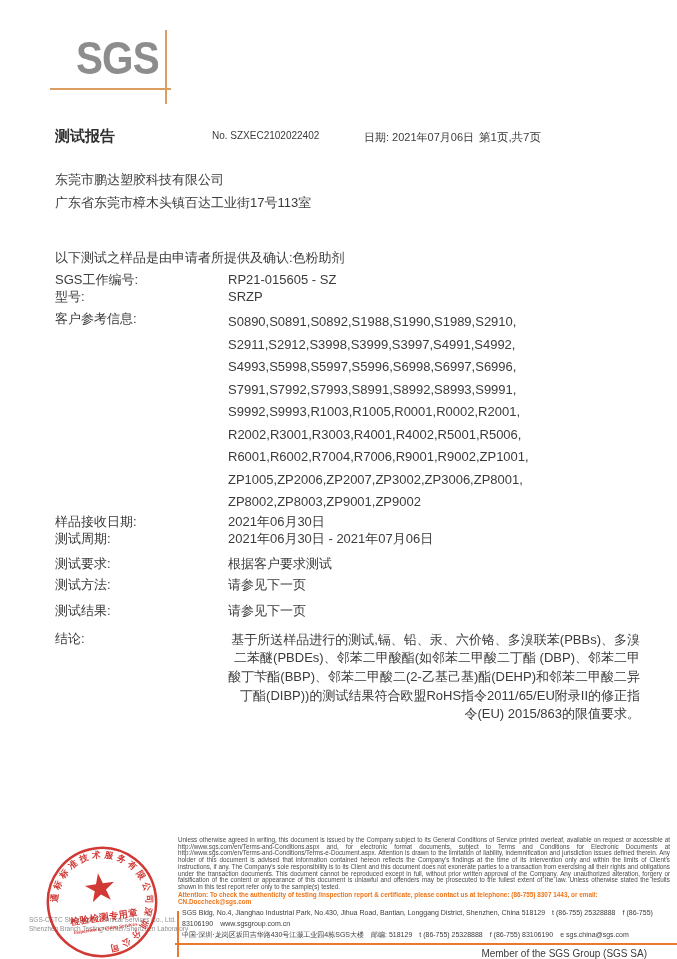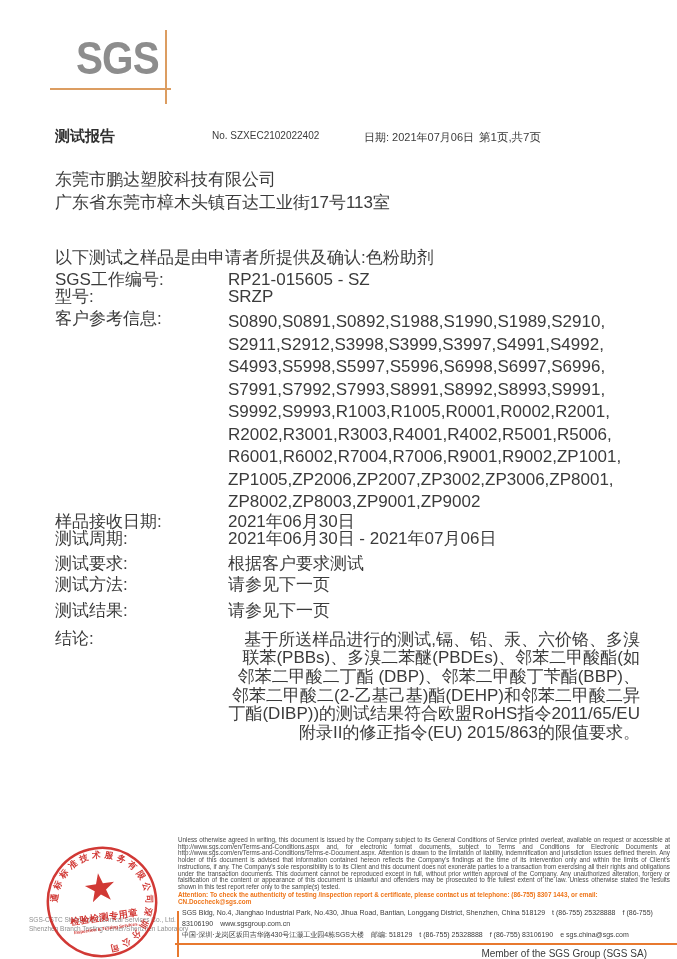--- a/index.html
+++ b/index.html
@@ -21,21 +21,21 @@
   }
   .logo-hline { position:absolute; left:50px; top:88px; width:121px; height:2px; background:#dc9d61; }
   .logo-vline { position:absolute; left:165px; top:30px; width:2px; height:74px; background:#dc9d61; }
   
   .title-row { position:absolute; left:0; top:127px; width:582px; height:22px; }
   .doc-title { position:absolute; left:55px; top:0; font-size:15px; font-weight:bold; color:#2f2f2f; }
   .report-no { position:absolute; left:212px; top:3px; font-size:10px; }
   .report-date { position:absolute; left:364px; top:3px; font-size:11px; }
   .page-info { position:absolute; left:479px; top:3px; font-size:11.5px; }
   
-  .content { position:absolute; left:55px; top:172px; width:585px; font-size:17px; line-height:16px; }
+  .content { position:absolute; left:55px; top:172px; width:585px; font-size:13px; line-height:16px; }
   .addr2 { margin-top:7px; }
   .statement { margin-top:39px; }
   .frow { display:flex; align-items:flex-start; }
   .frow .flabel { width:173px; flex:none; }
   .frow .fvalue { flex:1; }
   .m6 { margin-top:6px; } .m7 { margin-top:1px; } .m9 { margin-top:9px; }
   .m5 { margin-top:5px; } .m10 { margin-top:10px; } .m12 { margin-top:12px; }
   .ref-line { line-height:22.5px; }
   .conclusion-text { width:428px; line-height:18.7px; text-align:right; }
   

